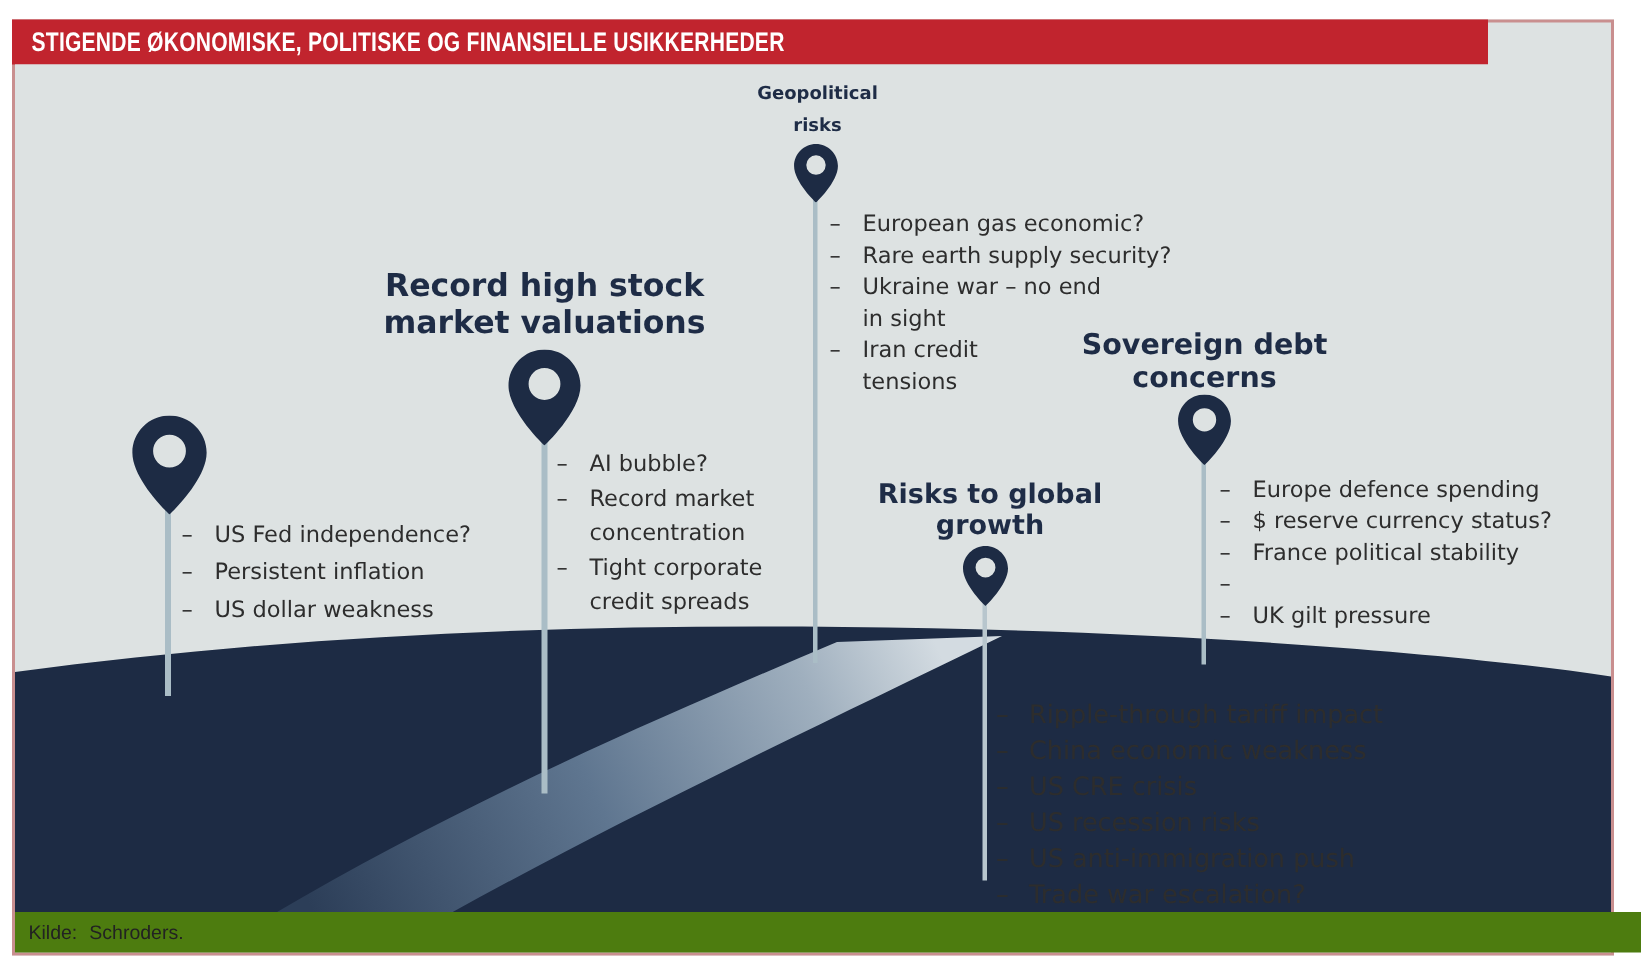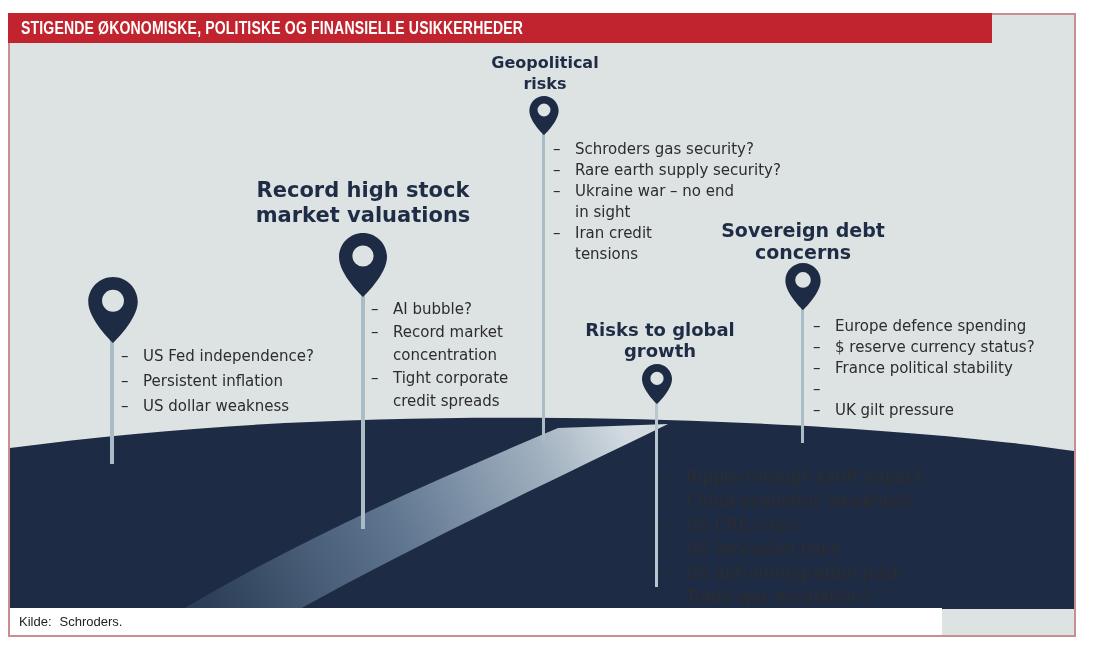--- a/index.html
+++ b/index.html
@@ -26,37 +26,37 @@
   .stem { position:absolute; background:#aabdc6; }
 
   .pin { position:absolute; display:block; }
 
   .group-title {
     position:absolute; color:#1e2c46; font-weight:bold; text-align:center;
     white-space:pre-line; transform:translateX(-50%);
   }
   .t-fed       { font-size:19px; line-height:23px; }
   .t-record    { font-size:21px; line-height:25px; }
-  .t-geo       { font-size:16px; line-height:21px; }
+  .t-geo       { font-size:12px; line-height:21px; }
   .t-growth    { font-size:18px; line-height:21px; }
   .t-sovereign { font-size:19px; line-height:22px; }
 
   ul.risk-list { position:absolute; list-style:none; color:#2d2d2d; }
   ul.risk-list li { display:flex; align-items:flex-start; }
   ul.risk-list .dash { flex:0 0 22px; }
   ul.risk-list .txt { white-space:pre-line; }
   .l-fed       { font-size:15px; line-height:25px; }
   .l-record    { font-size:15px; line-height:23px; }
   .l-geo       { font-size:15px; line-height:21px; }
   .l-sovereign { font-size:15px; line-height:21px; }
   .l-growth    { font-size:17px; line-height:24px; color:#eef1f3;margin-top:16px; }
 
   .source-band {
-    position:absolute; left:0; bottom:0; width:932px; height:27px;
-    background:#ffffff; display:flex; align-items:center; padding-left:9px;
+    position:absolute; left:0; bottom:0; width:1084px; height:27px;
+    background:#4d7c0f; display:flex; align-items:center; padding-left:9px;
     font-size:13px; color:#222222; font-family:"Liberation Sans",sans-serif;
   }
   .source-band .src-label { margin-right:8px; }
 </style>
 </head>
 <body>
 
 <div class="page">
   <div class="figure">
 
@@ -143,21 +143,21 @@
         <li>
             <span class="dash">–</span>
             <span class="txt">Tight corporate
 credit spreads</span>
           </li>
       </ul>
 
       <ul class="risk-list l-geo" style="left:543px; top:96px;">
         <li>
             <span class="dash">–</span>
-            <span class="txt">Schroders gas security?</span>
+            <span class="txt">European gas economic?</span>
           </li>
         <li>
             <span class="dash">–</span>
             <span class="txt">Rare earth supply security?</span>
           </li>
         <li>
             <span class="dash">–</span>
             <span class="txt">Ukraine war – no end
 in sight</span>
           </li>

